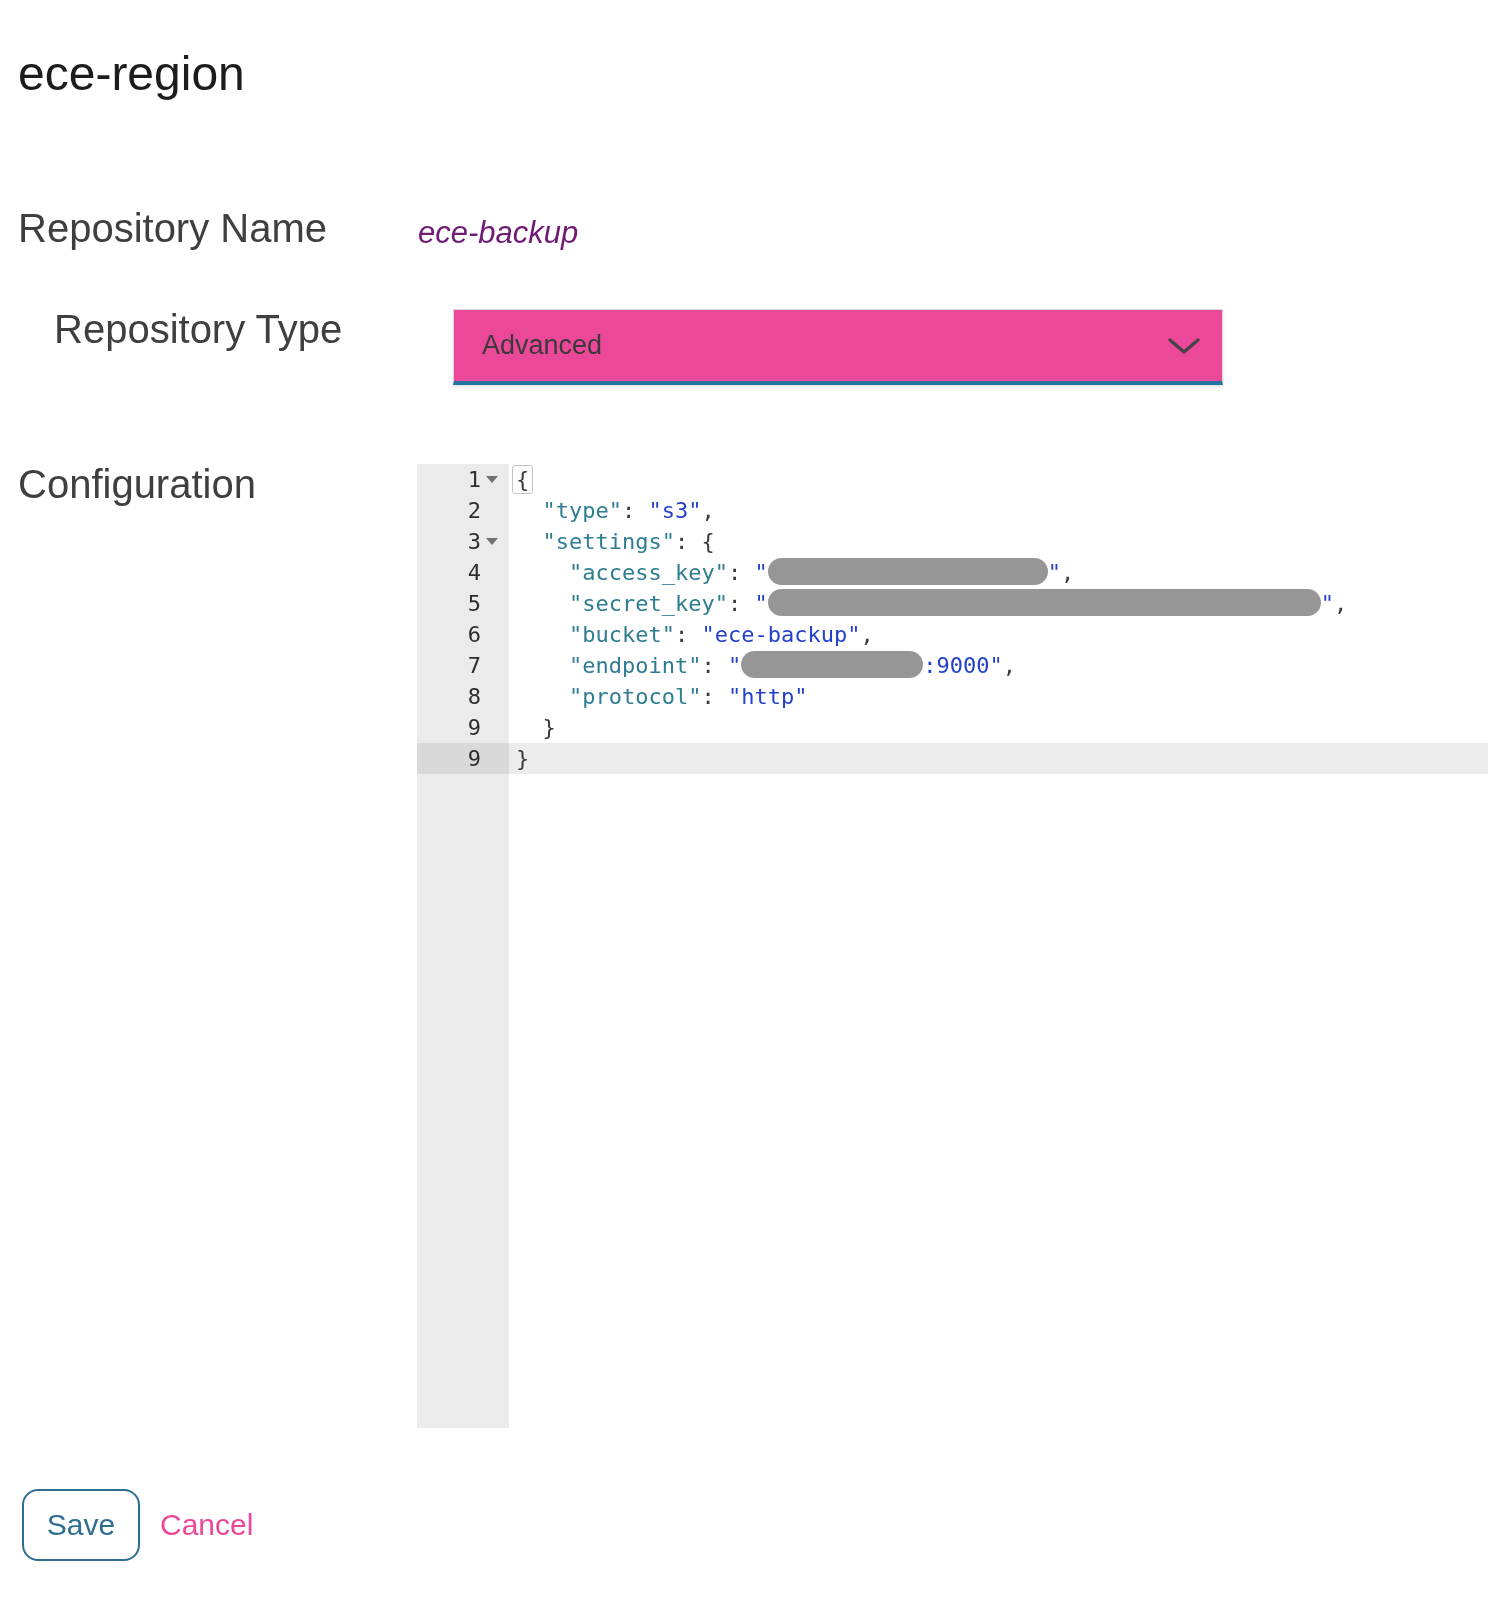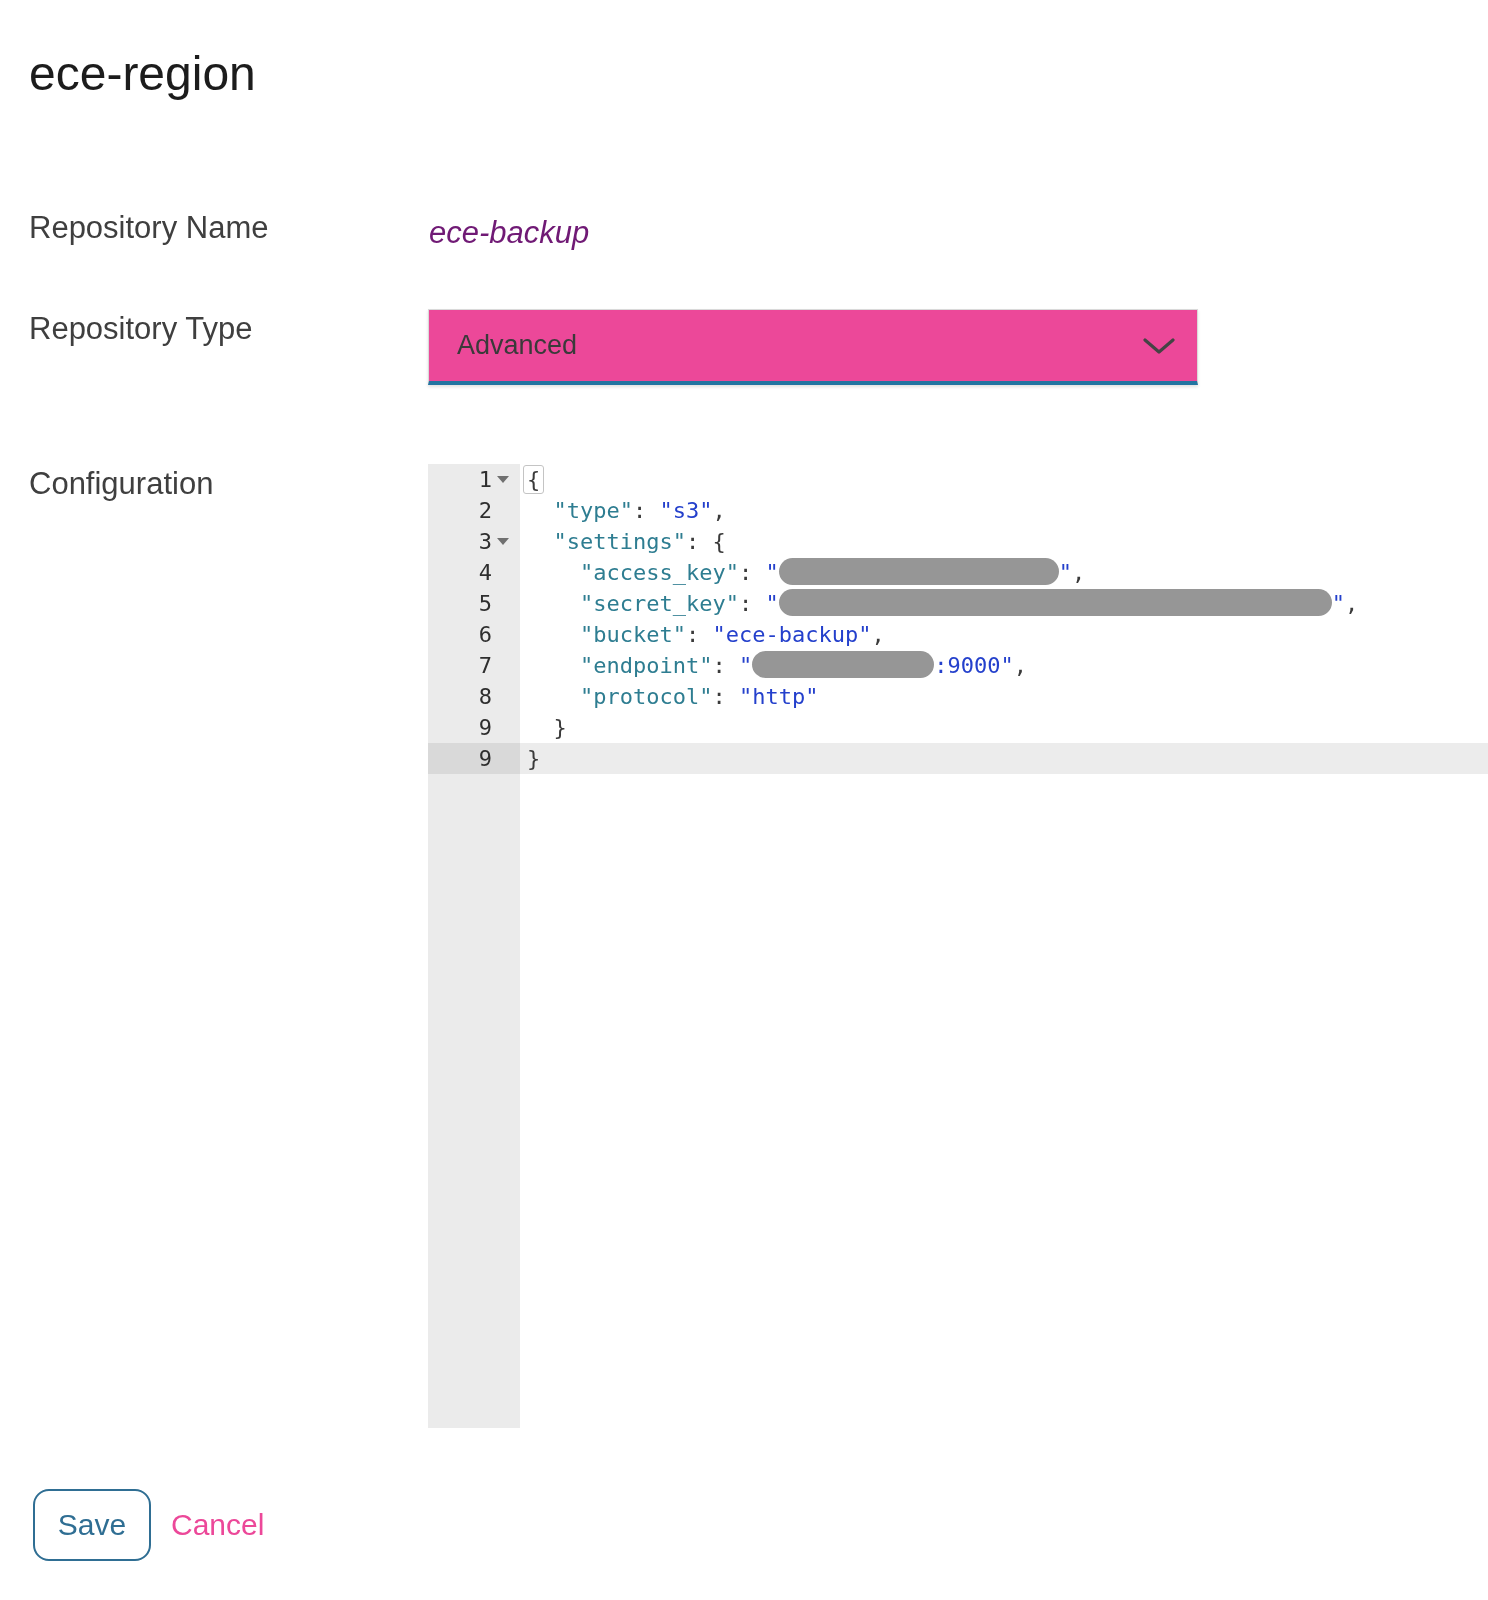--- a/index.html
+++ b/index.html
@@ -4,53 +4,53 @@
 <style>
   * { margin: 0; padding: 0; box-sizing: border-box; }
   html, body { background: #ffffff; }
   body {
     width: 1488px;
     min-height: 1600px;
     font-family: "Liberation Sans", sans-serif;
     color: #3f3f3f;
     overflow-x: hidden;
   }
-  .page { width: 1184px; padding-left: 29px; }
+  .page { width: 1184px; padding-left: 18px; }
 
   h1.page-title {
     margin-top: 44px;
     font-size: 48px;
     font-weight: 400;
     color: #1c1c1c;
     line-height: 60px;
     letter-spacing: 0px;
   }
 
   .form-row { display: flex; align-items: flex-start; }
   .form-row .row-label {
     width: 399px;
     flex: 0 0 399px;
-    font-size: 31px;
+    font-size: 40px;
     font-weight: 400;
     color: #3f3f3f;
     line-height: 40px;
   }
   .form-row .row-field { flex: 1 1 auto; min-width: 0; }
 
   .row-name { margin-top: 104px; }
   .row-name .static-value {
     display: inline-block;
     padding-top: 7px;
     padding-left: 1px;
     font-size: 31px;
     color: #701a75;
     font-style: italic;
   }
 
-  .row-type { margin-top: 58px; }
+  .row-type { margin-top: 58px; margin-left: 36px; }
   .select-box {
     position: relative;
     width: 770px;
     height: 76px;
     background: #ec4899;
     border: 1px solid #d9d9d9;
     border-bottom: 4px solid #2374a1;
     box-shadow: 0 2px 3px rgba(0,0,0,0.12);
     display: flex;
     align-items: center;

